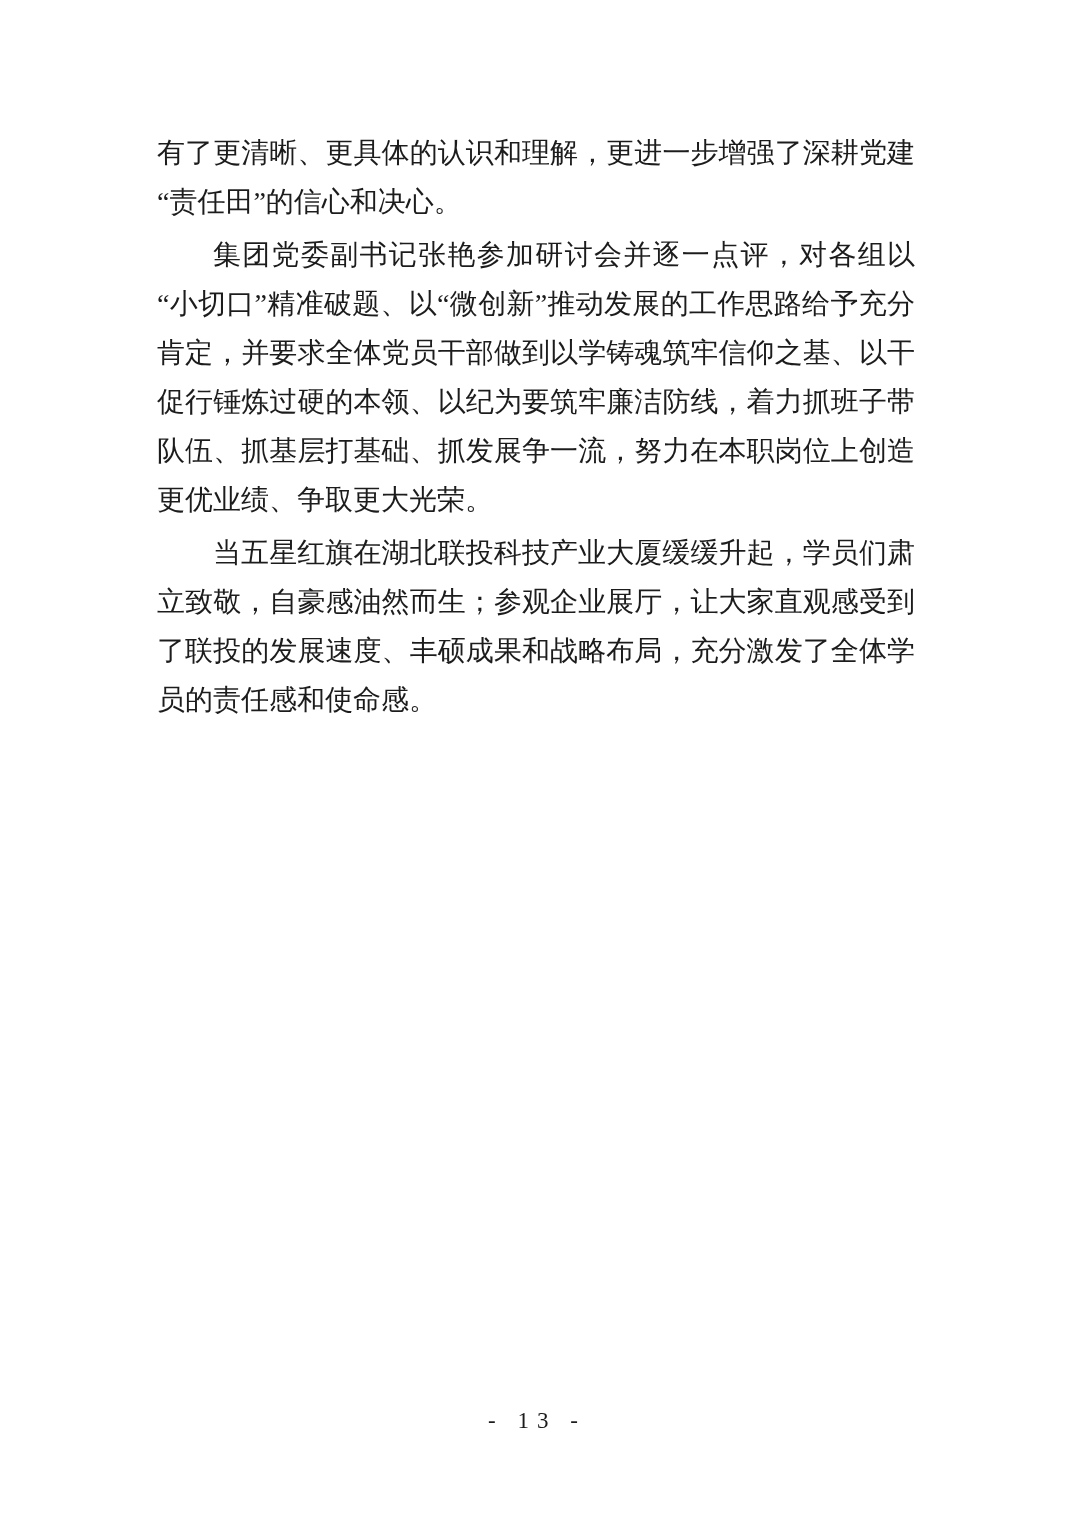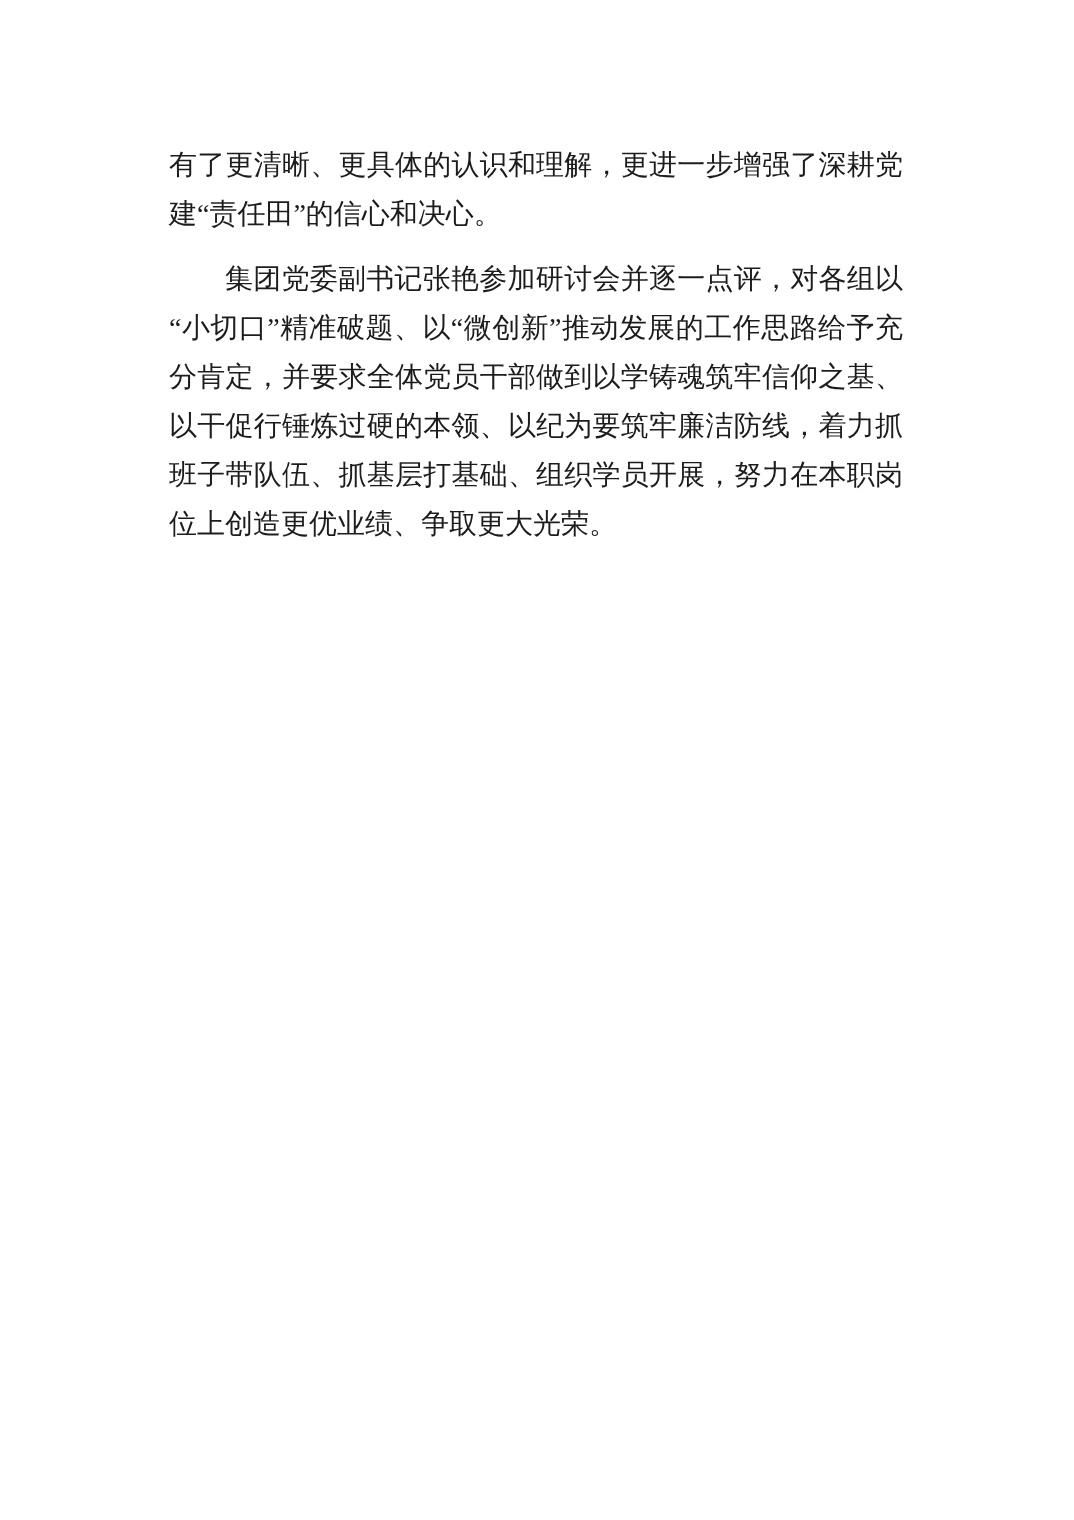--- a/index.html
+++ b/index.html
@@ -19,21 +19,21 @@
     position: absolute;
     left: 153px;
     top: 124px;
     width: 766px;
     color: #1c1c1c;
     font-size: 28px;
     line-height: 49px;
     text-align: justify;
   }
   .para {
-    margin: 16px;
+    margin: 4px;
     padding: 0;
     word-break: break-all;
   }
   .para.indent {
     text-indent: 2em;
   }
   .footer {
     position: absolute;
     left: 0;
     right: 0;
@@ -46,15 +46,19 @@
     letter-spacing: 8px;
     font-family: "Liberation Serif", "DejaVu Serif", serif;
   }
 </style>
 </head>
 <body>
 
 <div class="page">
   <div class="content">
     <p class="para">有了更清晰、更具体的认识和理解，更进一步增强了深耕党建“责任田”的信心和决心。</p>
-    <p class="para indent">集团党委副书记张艳参加研讨会并逐一点评，对各组以“小切口”精准破题、以“微创新”推动发展的工作思路给予充分肯定，并要求全体党员干部做到以学铸魂筑牢信仰之基、以干促行锤炼过硬的本领、以纪为要筑牢廉洁防线，着力抓班子带队伍、抓基层打基础、组织学员开展，努力在本职岗位上创造更优业绩、争取更大光荣。</p>
+    <p class="para indent">集团党委副书记张艳参加研讨会并逐一点评，对各组以“小切口”精准破题、以“微创新”推动发展的工作思路给予充分肯定，并要求全体党员干部做到以学铸魂筑牢信仰之基、以干促行锤炼过硬的本领、以纪为要筑牢廉洁防线，着力抓班子带队伍、抓基层打基础、抓发展争一流，努力在本职岗位上创造更优业绩、争取更大光荣。</p>
+    <p class="para indent">当五星红旗在湖北联投科技产业大厦缓缓升起，学员们肃立致敬，自豪感油然而生；参观企业展厅，让大家直观感受到了联投的发展速度、丰硕成果和战略布局，充分激发了全体学员的责任感和使命感。</p>
+  </div>
+  <div class="footer">
+    <span class="page-number">- 13 -</span>
   </div>
 </div>
 
 </body></html>

